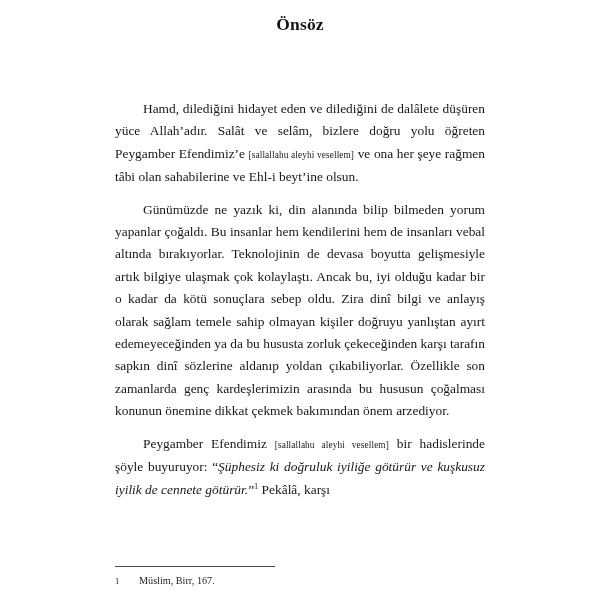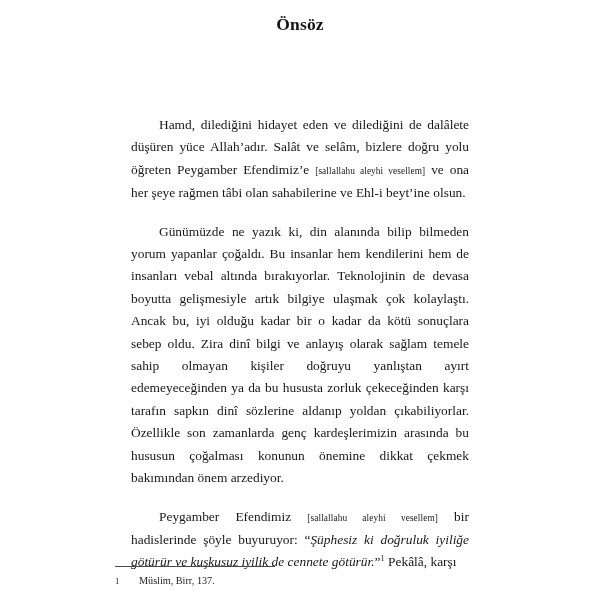--- a/index.html
+++ b/index.html
@@ -35,21 +35,21 @@
   }
 
   .body-block {
     position: absolute;
     top: 98px;
     left: 115px;
     width: 370px;
   }
 
   p.para {
-    margin: 16px;
+    margin: 0;
     text-align: justify;
     text-justify: inter-word;
     font-size: 13.4px;
     line-height: 22.4px;
     text-indent: 28px;
     hyphens: manual;
     color: #171717;
   }
 
   p.para + p.para {
@@ -114,17 +114,17 @@
   <div class="body-block">
     <p class="para"><span>Hamd, dilediğini hidayet eden ve dilediğini de dalâlete düşüren yüce Allah’adır. Salât ve selâm, bizlere doğru yolu öğreten Peygamber Efendimiz’e </span><span class="honorific">[sallallahu aleyhi vesellem]</span><span> ve ona her şeye rağmen tâbi olan sahabilerine ve Ehl-i beyt’ine olsun.</span></p>
     <p class="para"><span>Günümüzde ne yazık ki, din alanında bilip bilmeden yorum yapanlar çoğaldı. Bu insanlar hem kendilerini hem de insanları vebal altında bırakıyorlar. Teknolojinin de devasa boyutta gelişmesiyle artık bilgiye ulaşmak çok kolaylaştı. Ancak bu, iyi olduğu kadar bir o kadar da kötü sonuçlara sebep oldu. Zira dinî bilgi ve anlayış olarak sağlam temele sahip olmayan kişiler doğruyu yanlıştan ayırt edemeyeceğinden ya da bu hususta zorluk çekeceğinden karşı tarafın sapkın dinî sözlerine aldanıp yoldan çıkabiliyorlar. Özellikle son zamanlarda genç kardeşlerimizin arasında bu hususun çoğalması konunun önemine dikkat çekmek bakımından önem arzediyor.</span></p>
     <p class="para"><span>Peygamber Efendimiz </span><span class="honorific">[sallallahu aleyhi vesellem]</span><span> bir hadislerinde şöyle buyuruyor: “</span><em class="quote-italic">Şüphesiz ki doğruluk iyiliğe götürür ve kuşkusuz iyilik de cennete götürür.</em><span>”</span><sup class="fn-ref">1</sup><span> Pekâlâ, karşı</span></p>
   </div>
 
   <div class="footnote-area">
     <div class="footnote-rule"></div>
     <div class="footnote-row">
       <span class="footnote-num">1</span>
-      <span class="footnote-text">Müslim, Birr, 137.</span>
+      <span class="footnote-text">Müslim, Birr, 167.</span>
     </div>
   </div>
 
 </div>
 
 </body></html>

